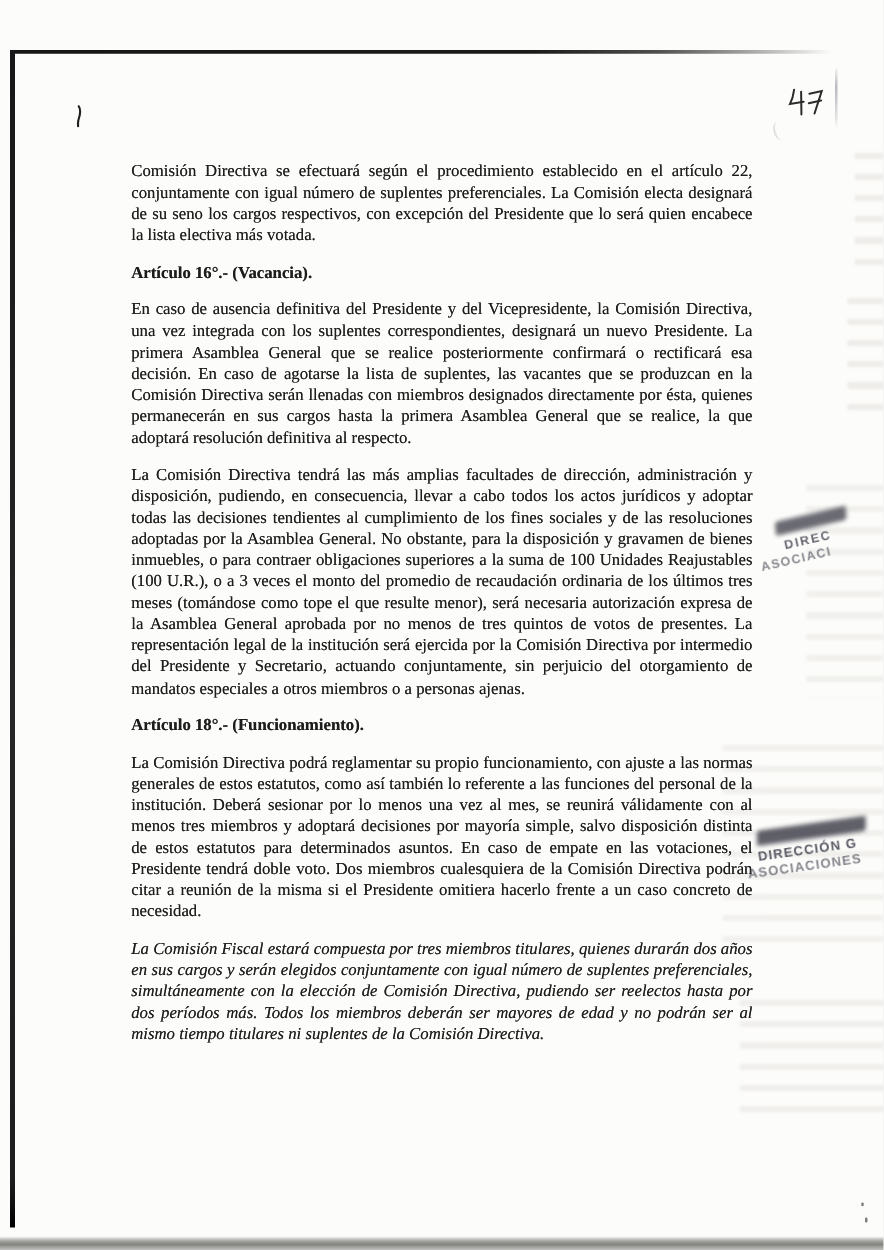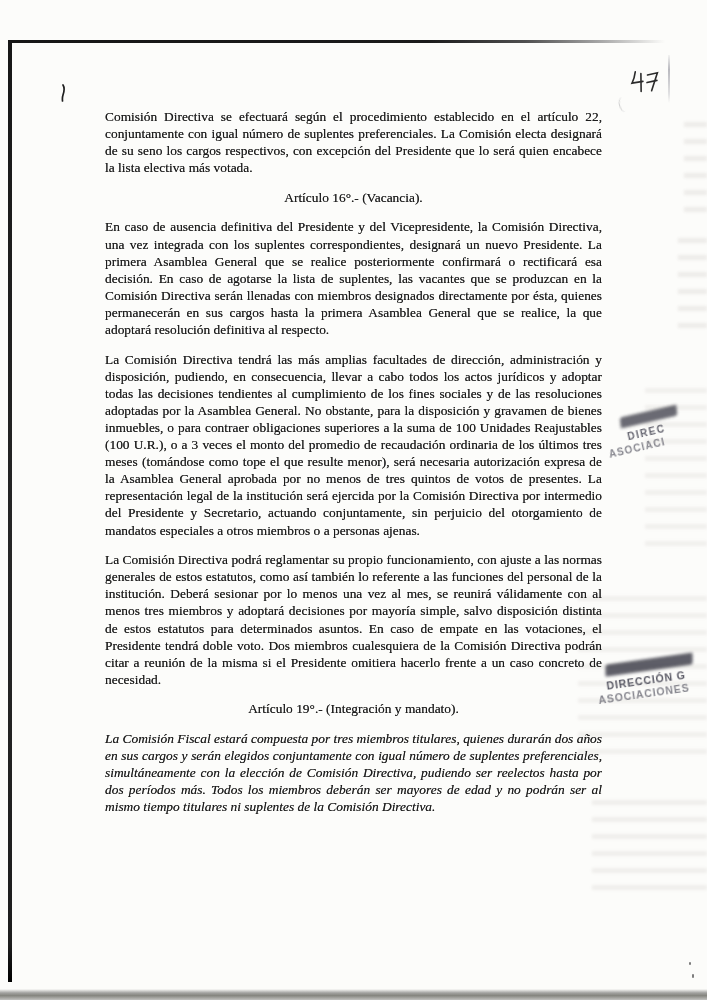--- a/index.html
+++ b/index.html
@@ -12,25 +12,25 @@
   .edge-top{position:absolute;left:8px;top:40px;width:699px;height:3px;
     background:linear-gradient(to right,#161616 0%,#1b1b1b 60%,#4f4f4f 74%,#a9a9a9 85%,rgba(180,180,180,0) 94%);}
   .edge-left{position:absolute;left:8px;top:41px;width:4px;height:941px;
     background:linear-gradient(to bottom,#171717 0%,#262626 55%,#1d1d1d 96%,#000 100%);}
   .edge-bottom{position:absolute;left:0;top:989px;width:707px;height:11px;
     background:linear-gradient(to bottom,rgba(214,214,212,0) 0%,#a2a2a0 35%,#85857f 60%,#c2c2c0 100%);}
   .edge-right-faint{position:absolute;left:668px;top:55px;width:2px;height:48px;
     background:linear-gradient(to bottom,rgba(130,130,142,0.08),rgba(130,130,142,0.55) 30%,rgba(130,130,142,0.22) 80%,rgba(130,130,142,0));
     filter:blur(0.3px);}
   
-  .textcol{position:absolute;left:105px;top:108px;width:497px;
+  .textcol{position:absolute;left:105px;top:128px;width:497px;
     font-size:13.4px;line-height:17.1px;color:#1d1d1d;text-align:justify;
     text-shadow:0 0 0.35px rgba(25,25,25,0.75);}
   .textcol p{margin:0 0 12.5px 0;}
-  .textcol h3{margin:0 0 12.5px 0;font-size:13.4px;font-weight:400;text-align:center;}
+  .textcol h3{margin:0 0 12.5px 0;font-size:13.4px;font-weight:700;text-align:left;}
   .textcol p:last-child{margin-bottom:0;font-style:italic;}
   
   .pagenum{position:absolute;left:628px;top:67px;}
   
   .inkmark{position:absolute;left:58px;top:84px;}
   .stray-paren{position:absolute;left:619px;top:97px;width:8px;height:15px;
     border-left:1.5px solid rgba(150,150,155,0.45);border-radius:50%;transform:rotate(-14deg);filter:blur(0.4px);}
   
   .stamp{position:absolute;font-family:"Liberation Sans", sans-serif;font-weight:700;
     color:#4c4c59;filter:blur(0.55px);}
@@ -88,22 +88,22 @@
   <div class="ghost ghost2"></div>
   <div class="ghost ghost3"></div>
   <div class="ghost ghost4"></div>
   <div class="ghost ghost5"></div>
 
   <div class="textcol">
     <p>Comisión Directiva se efectuará según el procedimiento establecido en el artículo 22, conjuntamente con igual número de suplentes preferenciales. La Comisión electa designará de su seno los cargos respectivos, con excepción del Presidente que lo será quien encabece la lista electiva más votada.</p>
     <h3>Artículo 16°.- (Vacancia).</h3>
     <p>En caso de ausencia definitiva del Presidente y del Vicepresidente, la Comisión Directiva, una vez integrada con los suplentes correspondientes, designará un nuevo Presidente. La primera Asamblea General que se realice posteriormente confirmará o rectificará esa decisión. En caso de agotarse la lista de suplentes, las vacantes que se produzcan en la Comisión Directiva serán llenadas con miembros designados directamente por ésta, quienes permanecerán en sus cargos hasta la primera Asamblea General que se realice, la que adoptará resolución definitiva al respecto.</p>
     <p>La Comisión Directiva tendrá las más amplias facultades de dirección, administración y disposición, pudiendo, en consecuencia, llevar a cabo todos los actos jurídicos y adoptar todas las decisiones tendientes al cumplimiento de los fines sociales y de las resoluciones adoptadas por la Asamblea General. No obstante, para la disposición y gravamen de bienes inmuebles, o para contraer obligaciones superiores a la suma de 100 Unidades Reajustables (100 U.R.), o a 3 veces el monto del promedio de recaudación ordinaria de los últimos tres meses (tomándose como tope el que resulte menor), será necesaria autorización expresa de la Asamblea General aprobada por no menos de tres quintos de votos de presentes. La representación legal de la institución será ejercida por la Comisión Directiva por intermedio del Presidente y Secretario, actuando conjuntamente, sin perjuicio del otorgamiento de mandatos especiales a otros miembros o a personas ajenas.</p>
+    <h3>Artículo 18°.- (Funcionamiento).</h3>
     <p>La Comisión Directiva podrá reglamentar su propio funcionamiento, con ajuste a las normas generales de estos estatutos, como así también lo referente a las funciones del personal de la institución. Deberá sesionar por lo menos una vez al mes, se reunirá válidamente con al menos tres miembros y adoptará decisiones por mayoría simple, salvo disposición distinta de estos estatutos para determinados asuntos. En caso de empate en las votaciones, el Presidente tendrá doble voto. Dos miembros cualesquiera de la Comisión Directiva podrán citar a reunión de la misma si el Presidente omitiera hacerlo frente a un caso concreto de necesidad.</p>
-    <h3>Artículo 19°.- (Integración y mandato).</h3>
     <p>La Comisión Fiscal estará compuesta por tres miembros titulares, quienes durarán dos años en sus cargos y serán elegidos conjuntamente con igual número de suplentes preferenciales, simultáneamente con la elección de Comisión Directiva, pudiendo ser reelectos hasta por dos períodos más. Todos los miembros deberán ser mayores de edad y no podrán ser al mismo tiempo titulares ni suplentes de la Comisión Directiva.</p>
   </div>
 
   <div class="stamp stamp1">
     <div class="smudge"></div>
     <div class="line l1">DIREC</div>
     <div class="line l2">ASOCIACI</div>
   </div>
   <div class="stamp stamp2">
     <div class="smudge"></div>

